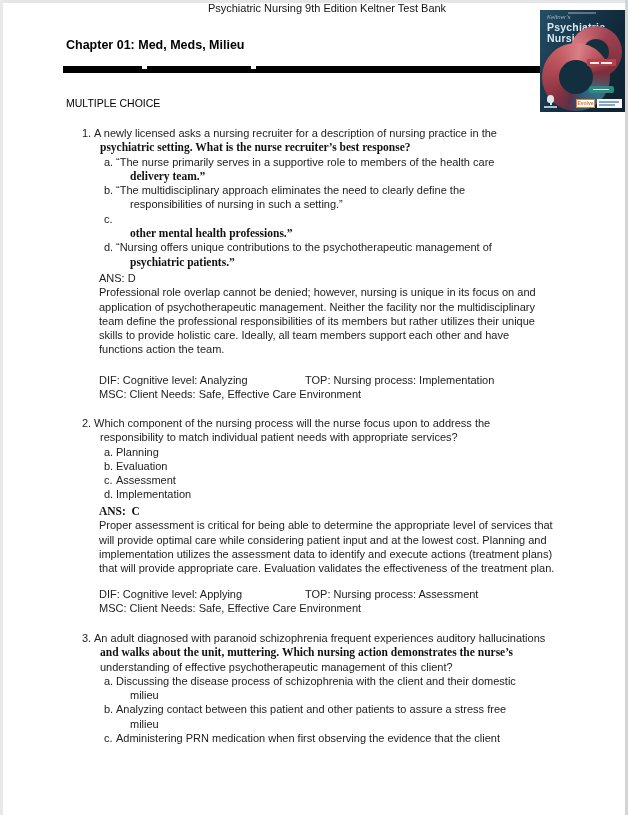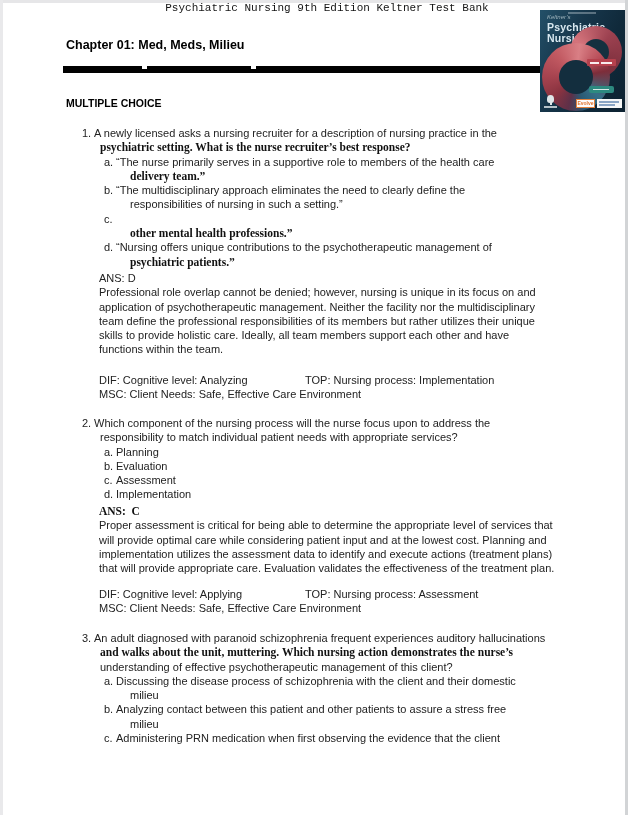--- a/index.html
+++ b/index.html
@@ -6,27 +6,27 @@
   body{
     width:628px;height:815px;position:relative;background:#ffffff;
     overflow:hidden;font-family:"Liberation Sans",sans-serif;color:#1d1d1f;
   }
   
   .edge-top{position:absolute;left:0;top:0;width:628px;height:3px;background:#e6e6e8;}
   .edge-left{position:absolute;left:0;top:0;width:3px;height:815px;background:#e9e9eb;}
   .edge-right{position:absolute;left:625px;top:0;width:3px;height:815px;background:#d2d4d6;}
 
   .doc-title{position:absolute;left:0;top:2px;width:628px;text-align:center;
-    padding-left:26px;box-sizing:border-box;font-size:11px;color:#141414;font-family:Liberation Mono, monospace;}
+    padding-left:26px;box-sizing:border-box;font-size:11px;color:#141414;}
   .chapter{position:absolute;left:66px;top:38px;margin:0;font-size:12.5px;font-weight:bold;color:#000;}
   .redact-bar{position:absolute;left:63px;top:66px;width:478px;height:7px;background:#010101;}
   .redact-bar .nick{position:absolute;top:0;width:5px;height:3px;background:#ffffff;}
   .redact-bar .n1{left:79px;}
   .redact-bar .n2{left:188px;}
-  .section-label{position:absolute;left:66px;top:97px;font-size:10.5px;font-weight:bold;color:#000;}
+  .section-label{position:absolute;left:66px;top:97px;font-size:10.5px;font-weight:normal;color:#000;}
 
   
   .cover{position:absolute;left:540px;top:10px;width:85px;height:102px;overflow:hidden;z-index:5;
     background:linear-gradient(115deg,#235068 0%,#17374c 35%,#102a3b 65%,#0d2231 100%);}
   .cover-top-mark{position:absolute;left:28px;top:2px;width:28px;height:2px;
     background:rgba(220,230,235,.35);}
   .brand{position:absolute;left:7px;top:4px;font-size:6px;font-style:italic;color:#9cb2bb;}
   .cov-t1{position:absolute;left:7px;top:11px;font-size:10.5px;font-weight:600;color:#d8e8f0;letter-spacing:.2px;}
   .cov-t2{position:absolute;left:7px;top:22px;font-size:10.5px;font-weight:600;color:#d8e8f0;letter-spacing:.2px;}
   .ring{position:absolute;border-radius:50%;}
@@ -129,21 +129,21 @@
       <div class="line serif opt-wrap"><span>other mental health professions.”</span></div>
       <div class="line sans opt-first"><span class="marker sans">d.</span><span>“Nursing offers unique contributions to the psychotherapeutic management of</span></div>
       <div class="line serif opt-wrap"><span>psychiatric patients.”</span></div>
     </div>
   <div class="block" id="q1-ans">
       <div class="line sans ans-line"><span>ANS: D</span></div>
       <div class="line sans rat-line"><span>Professional role overlap cannot be denied; however, nursing is unique in its focus on and</span></div>
       <div class="line sans rat-line"><span>application of psychotherapeutic management. Neither the facility nor the multidisciplinary</span></div>
       <div class="line sans rat-line"><span>team define the professional responsibilities of its members but rather utilizes their unique</span></div>
       <div class="line sans rat-line"><span>skills to provide holistic care. Ideally, all team members support each other and have</span></div>
-      <div class="line sans rat-line"><span>functions within the team.</span></div>
+      <div class="line sans rat-line"><span>functions action the team.</span></div>
     </div>
   <div class="block" id="q1-meta">
       <div class="line sans meta-line"><span>DIF: Cognitive level: Analyzing</span><span class="top-col sans">TOP: Nursing process: Implementation</span></div>
       <div class="line sans meta-line"><span>MSC: Client Needs: Safe, Effective Care Environment</span></div>
     </div>
 
   <div class="block" id="q2-stem">
       <div class="line sans stem-first"><span class="marker sans">2.</span><span>Which component of the nursing process will the nurse focus upon to address the</span></div>
       <div class="line sans stem-wrap"><span>responsibility to match individual patient needs with appropriate services?</span></div>
       <div class="line sans opt-first"><span class="marker sans">a.</span><span>Planning</span></div>

